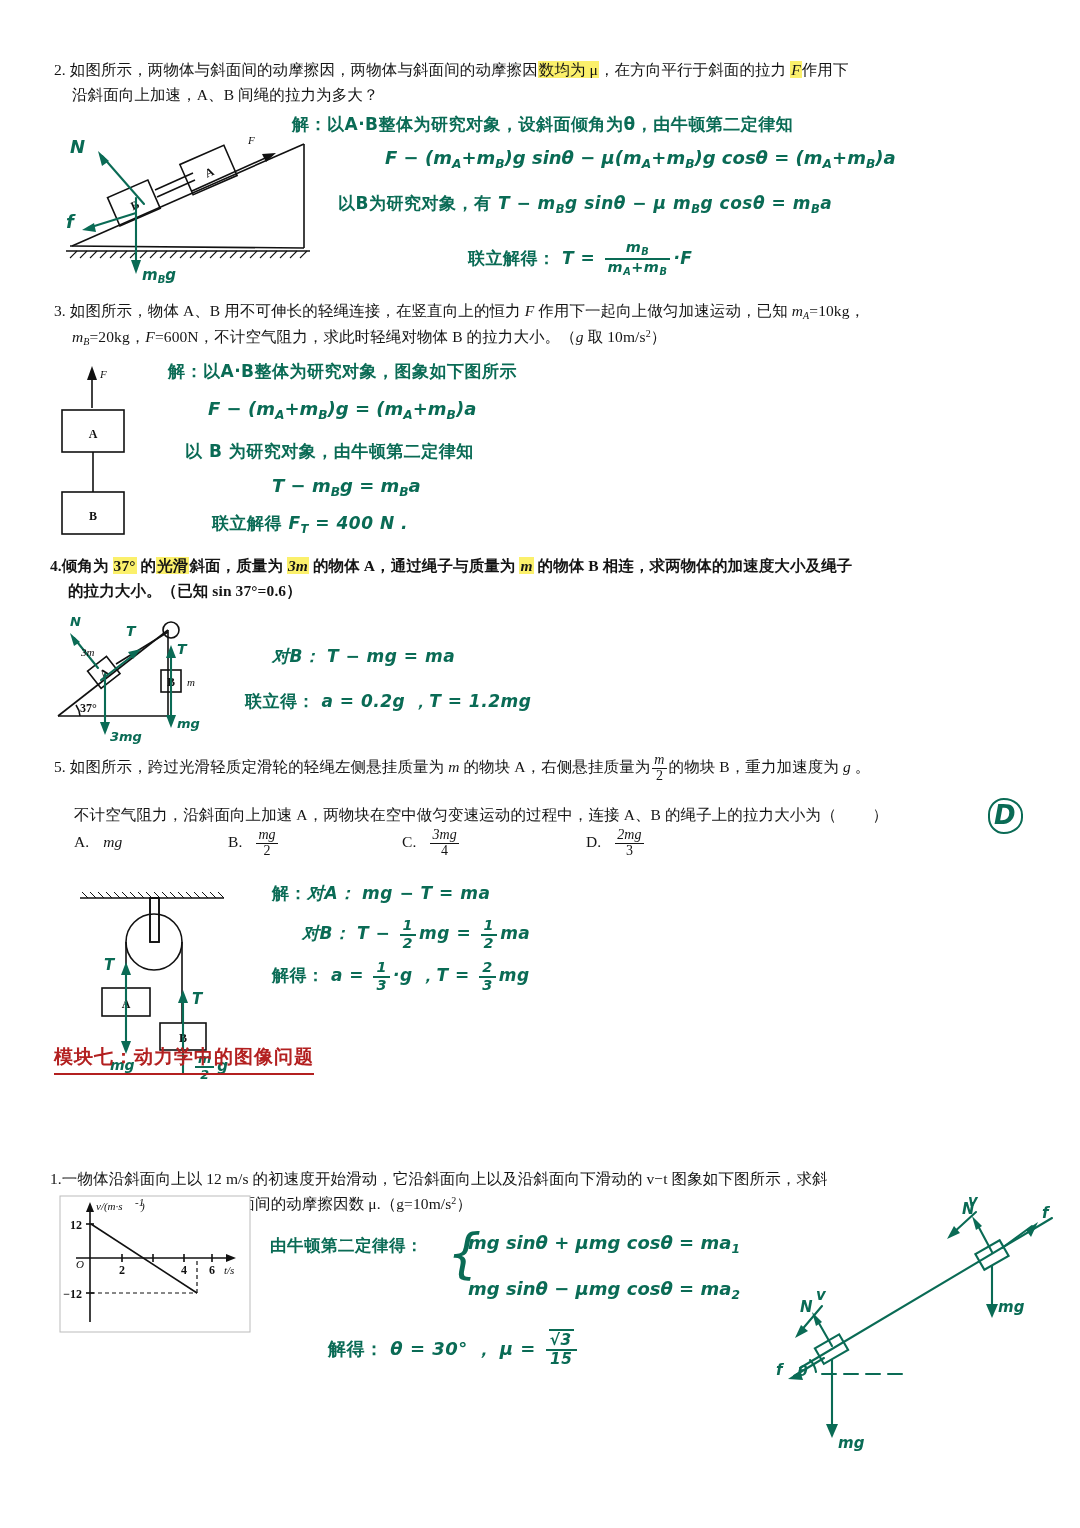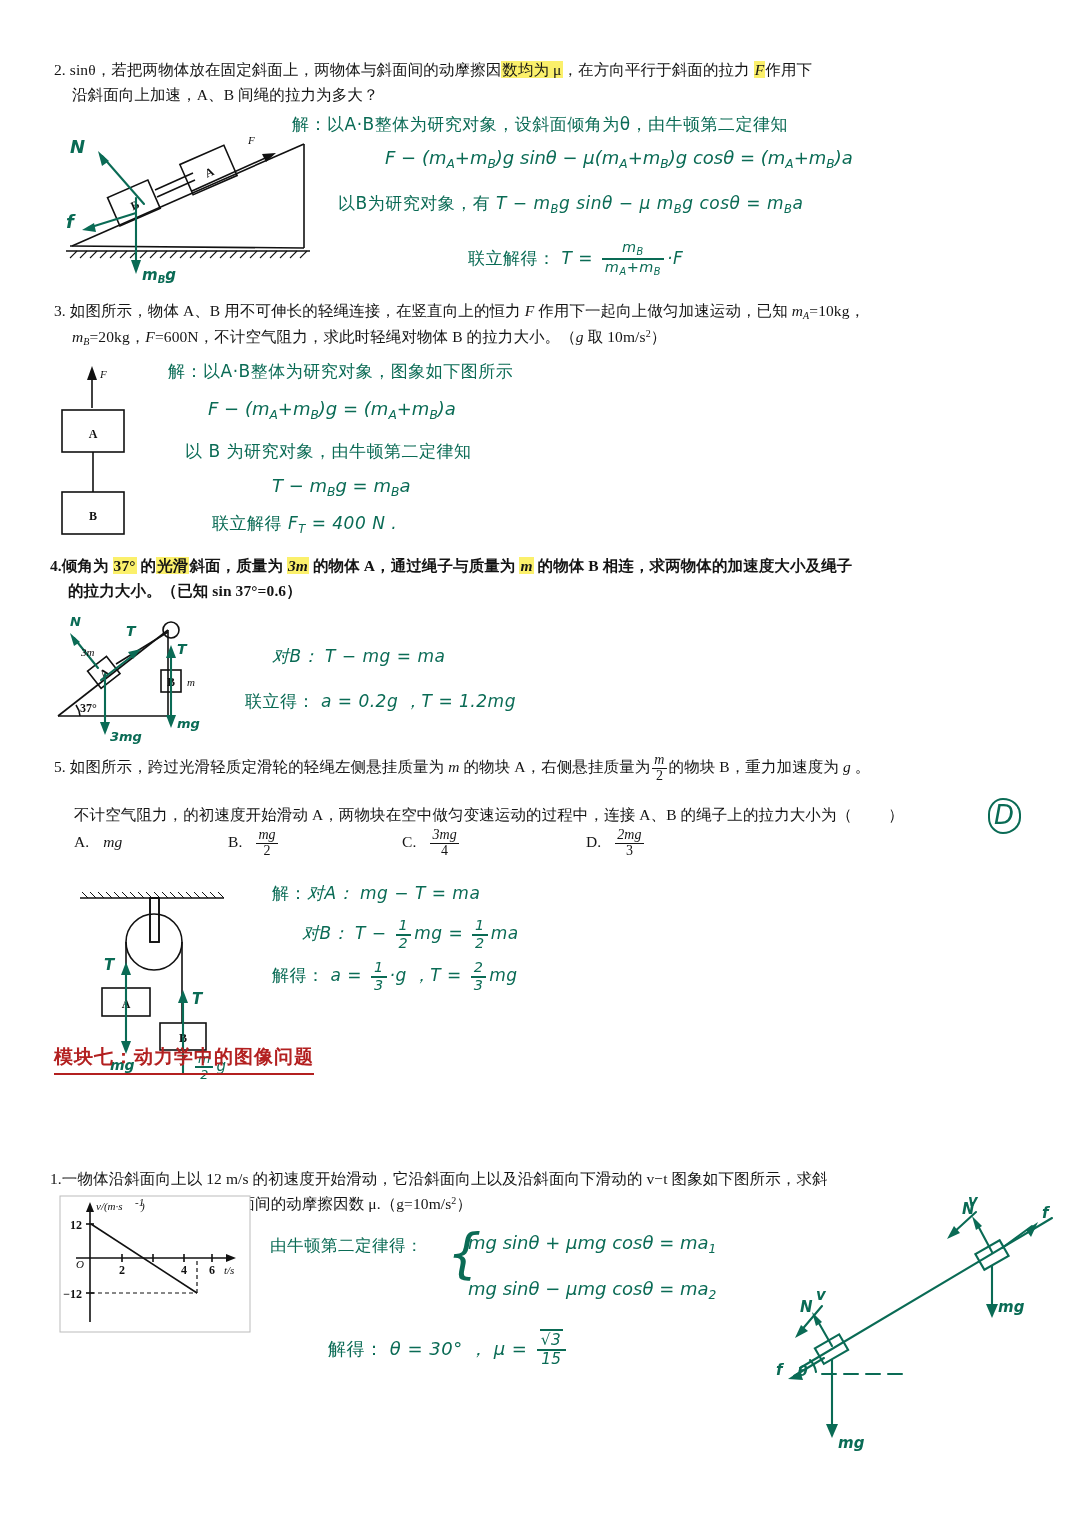--- a/index.html
+++ b/index.html
@@ -30,21 +30,21 @@
   
   .frac { display:inline-block; vertical-align:-0.55em; text-align:center; line-height:1.05; font-size:14px; margin:0 2px;}
   .frac .n { display:block; border-bottom:1px solid #141414; padding:0 2px;}
   .frac .d { display:block; padding:0 2px;}
 
   
   .hw {
     position:absolute;
     color:#0a6b55;
     font-family:"DejaVu Sans", sans-serif;
-    font-weight:400;
+    font-weight:700;
     font-style:italic;
     white-space:nowrap;
   }
   .hw.cn { font-family:"DejaVu Sans", sans-serif; font-style:normal; letter-spacing:0.5px;}
   .hwfrac { display:inline-block; vertical-align:-0.6em; text-align:center; line-height:1.1; margin:0 3px; font-size:0.85em;}
   .hwfrac .n { display:block; border-bottom:2px solid #0a6b55; padding:0 3px;}
   .hwfrac .d { display:block; padding:0 3px;}
   .hwsub { font-size:0.68em; vertical-align:-0.35em; }
   .hwsup { font-size:0.68em; vertical-align:0.45em; }
   .sqrt { border-top:2px solid #0a6b55; padding:0 2px 0 1px; }
@@ -72,21 +72,21 @@
   .gtxt { font-family:"Liberation Serif", serif; font-size:12px; fill:#111; font-weight:700;}
   .gtxti { font-family:"Liberation Serif", serif; font-size:11px; fill:#111; font-style:italic;}
 </style>
 </head>
 <body>
 
 <div class="page">
 
   <div class="qtext" style="left:54px; top:57px; width:990px;">
     <span>2.</span>
-    <span>sinθ，若把两物体放在固定斜面上，两物体与斜面间的动摩擦因</span><span class="hl">数均为 μ</span><span>，在方向平行于斜面的拉力 </span><span class="hl it">F</span><span>作用下</span>
+    <span>如图所示，两物体与斜面间的动摩擦因，两物体与斜面间的动摩擦因</span><span class="hl">数均为 μ</span><span>，在方向平行于斜面的拉力 </span><span class="hl it">F</span><span>作用下</span>
     <div style="margin-left:18px;">沿斜面向上加速，A、B 间绳的拉力为多大？</div>
   </div>
 
   <div class="fig" style="left:52px; top:108px;">
     <svg width="272" height="172" viewBox="0 0 272 172">
 
       <line class="blk" x1="18" y1="138" x2="252" y2="140"></line>
       <line class="blk" x1="20" y1="138" x2="252" y2="36"></line>
       <line class="blk" x1="252" y1="36" x2="252" y2="140"></line>
 
@@ -278,21 +278,21 @@
   <div class="hw cn" style="left:245px; top:690px; font-size:17px;">
     <span>联立得：</span>
     <span style="font-style:italic;">a = 0.2g ，T = 1.2mg</span>
   </div>
 
   <div class="qtext" style="left:54px; top:753px; width:1000px;">
     <span>5.</span>
     如图所示，跨过光滑轻质定滑轮的轻绳左侧悬挂质量为 <span class="it">m</span> 的物块 A，右侧悬挂质量为<span class="frac"><span class="n it">m</span><span class="d">2</span></span>的物块 B，重力加速度为 <span class="it">g</span> 。
   </div>
   <div class="qtext" style="left:74px; top:802px; width:990px;">
-    <span>不计空气阻力，的初速度开始滑动 A，两物块在空中做匀变速运动的过程中，连接 A、B 的绳子上的拉力大小为（</span><span style="display:inline-block;width:36px;"></span><span>）</span>
+    <span>不计空气阻力，沿斜面向上加速 A，两物块在空中做匀变速运动的过程中，连接 A、B 的绳子上的拉力大小为（</span><span style="display:inline-block;width:36px;"></span><span>）</span>
   </div>
 
   <div class="hw" style="left:988px; top:798px; font-size:26px;">
     <span style="display:inline-block;border:2px solid #0a6b55;border-radius:50% 60% 60% 50%/50%;padding:0 5px 2px 4px;">D</span>
   </div>
 
   <div class="qtext" style="left:74px; top:828px; width:700px;">
     <span style="display:inline-block;width:150px;">
       <span>A.</span>
       <span class="it" style="margin-left:10px;">mg</span>

